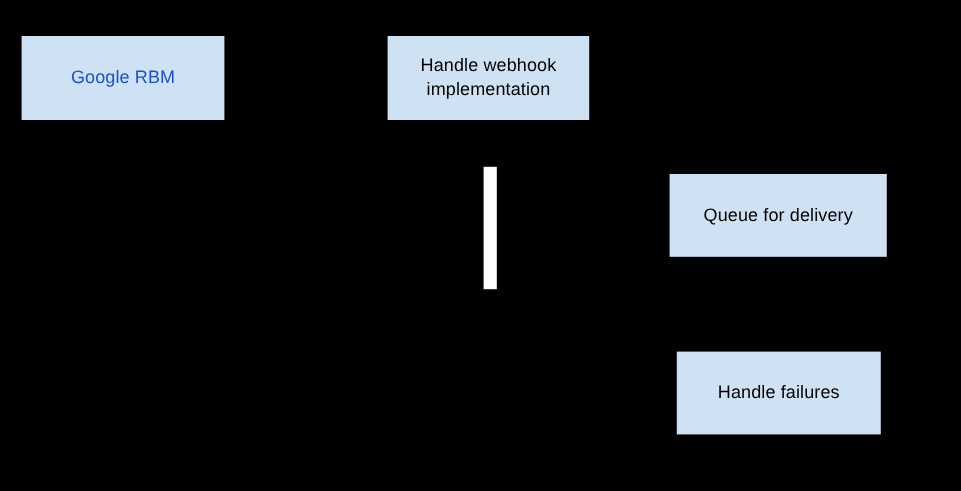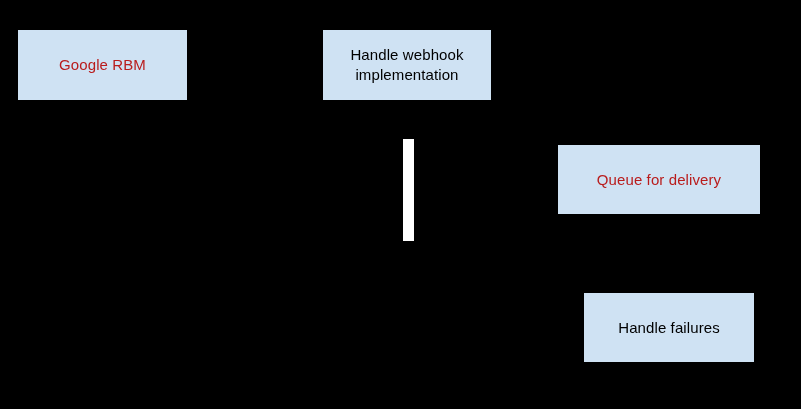--- a/index.html
+++ b/index.html
@@ -40,34 +40,34 @@
   .connector-vertical {
     width: 100%;
     height: 100%;
   }
 </style>
 </head>
 <body style="background: rgb(0, 0, 0);">
 
 <div id="canvas" style="width: 801px; height: 409px; background: rgb(0, 0, 0);">
 
-  <div class="node" style="left: 18px; top: 30px; width: 169px; height: 70px; background: rgb(207, 226, 243); color: #b91c1c;">
+  <div class="node" style="left: 18px; top: 30px; width: 169px; height: 70px; background: rgb(207, 226, 243); color: #1d4ed8;">
     <span class="node-label">Google RBM</span>
   </div>
 
   <div class="node" style="left: 323px; top: 30px; width: 168px; height: 70px; background: rgb(207, 226, 243); color: rgb(0, 0, 0);">
     <span class="node-label">Handle webhook
 implementation</span>
   </div>
 
-  <div class="node" style="left: 558px; top: 145px; width: 202px; height: 69px; background: rgb(207, 226, 243); color: #b91c1c;">
+  <div class="node" style="left: 558px; top: 145px; width: 181px; height: 69px; background: rgb(207, 226, 243); color: #000000;">
     <span class="node-label">Queue for delivery</span>
   </div>
 
-  <div class="node" style="left: 584px; top: 293px; width: 170px; height: 69px; background: rgb(207, 226, 243); color: rgb(0, 0, 0);">
+  <div class="node" style="left: 564px; top: 293px; width: 170px; height: 69px; background: rgb(207, 226, 243); color: rgb(0, 0, 0);">
     <span class="node-label">Handle failures</span>
   </div>
 
   <div class="connector" style="left: 403px; top: 139px; width: 11px; height: 102px;">
     <div class="connector-vertical" style="background: rgb(255, 255, 255);"></div>
   </div>
 
 </div>
 
 </body></html>

